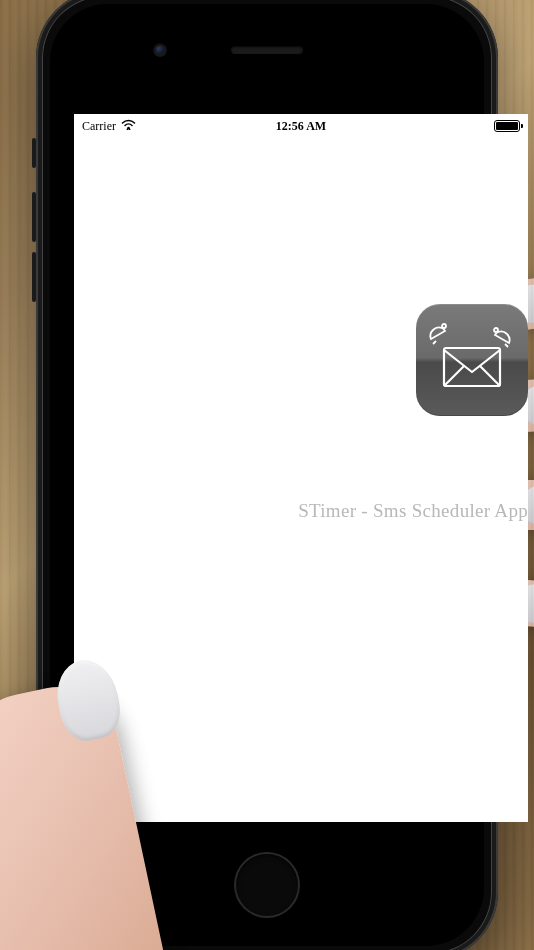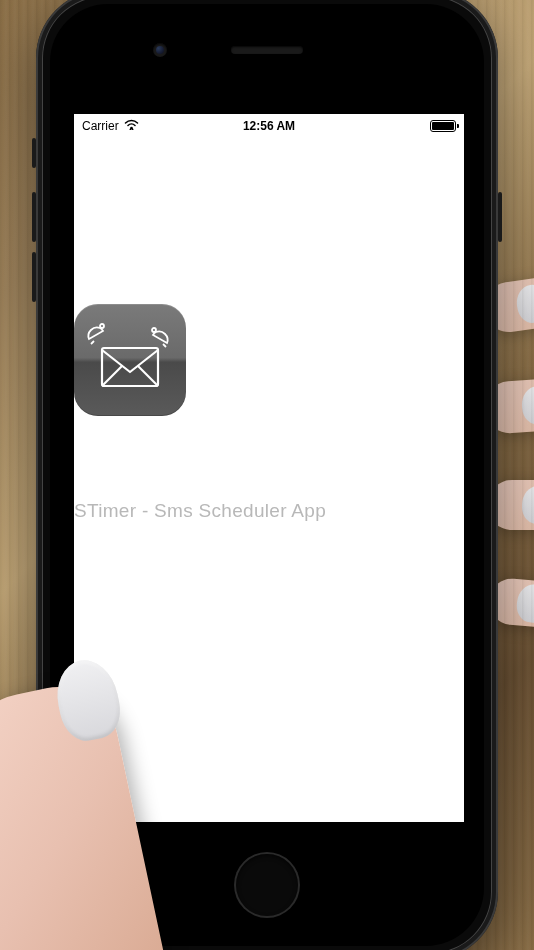--- a/index.html
+++ b/index.html
@@ -86,24 +86,25 @@
       width: 8px; height: 8px;
       background: radial-gradient(circle at 30% 30%, #2a3a5a, #0a0a1a);
       border-radius: 50%;
     }
     
     
     .screen {
       position: absolute;
       left: 24px;
       top: 110px;
-      width: 390px;
+      width: 454px;
       height: 708px;
       background: #ffffff;
       overflow: hidden;
+      font-family: Liberation Serif, serif;
     }
     
     
     .status-bar {
       position: absolute;
       top: 0; left: 0; right: 0;
       height: 20px;
       display: flex;
       align-items: center;
       justify-content: space-between;
@@ -157,21 +158,21 @@
       background: #000;
       border-radius: 1px;
     }
     
     
     .app-content {
       position: absolute;
       top: 0; left: 0; right: 0; bottom: 0;
       display: flex;
       flex-direction: column;
-      align-items: flex-start;
+      align-items: flex-end;
     }
     .app-icon {
       margin-top: 190px;
       width: 112px;
       height: 112px;
       border-radius: 24px;
       background: linear-gradient(180deg, #7a7a7a 0%, #6a6a6a 48%, #4a4a4a 52%, #5a5a5a 100%);
       position: relative;
       overflow: hidden;
       box-shadow: 0 1px 0 rgba(255,255,255,0.15) inset, 0 -1px 0 rgba(0,0,0,0.2) inset;

